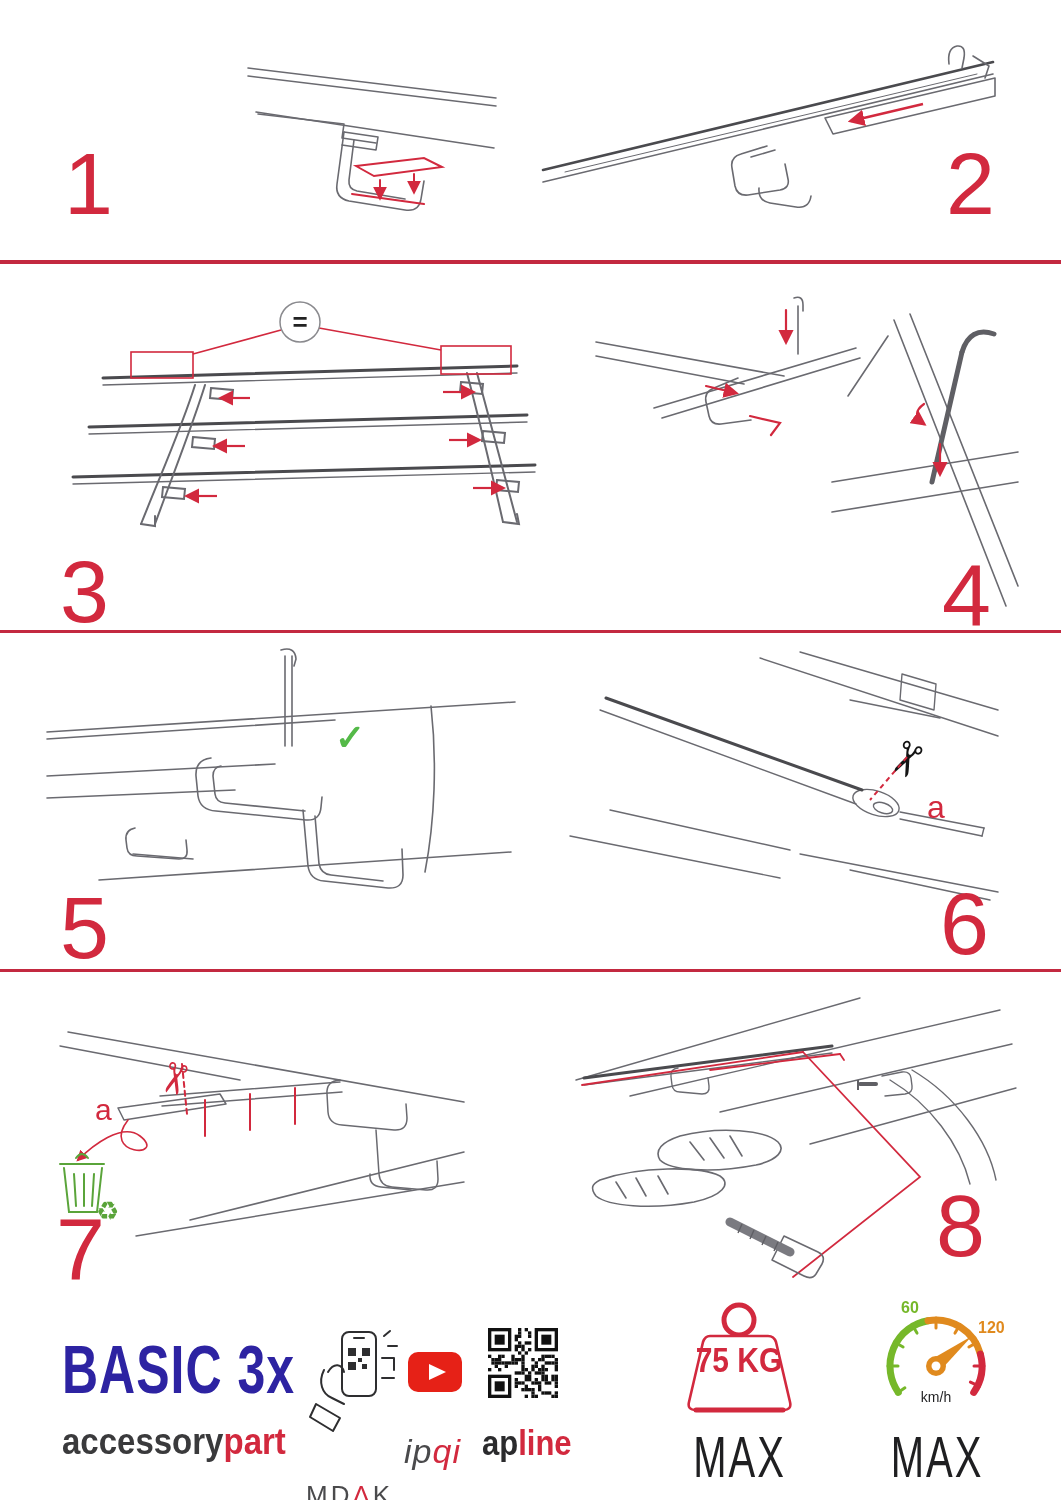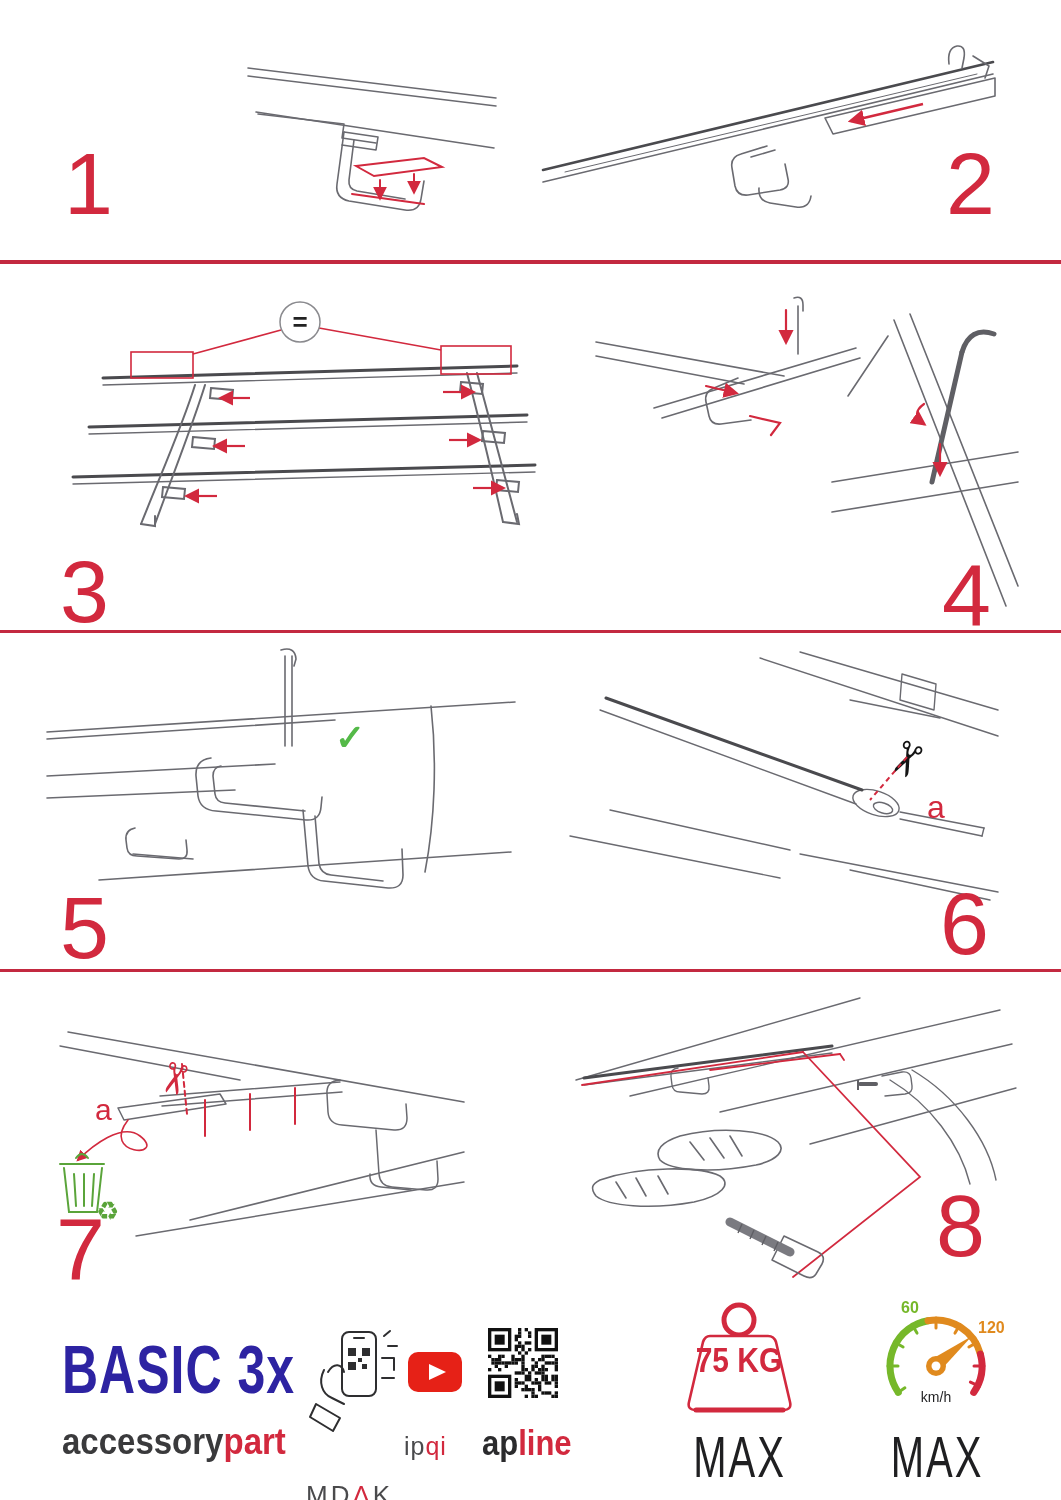--- a/index.html
+++ b/index.html
@@ -26,22 +26,22 @@
     transform:scaleY(1.12);transform-origin:0 0;letter-spacing:0;
   }
   .brand-black{color:#3a3a3c;}
   .brand-red{color:#d2293e;}
   .mdak{
     position:absolute;left:306px;top:1436px;font-size:26px;font-weight:400;
     letter-spacing:3px;color:#4a4a4c;margin-top:44px;
   }
   .mdak .accent{color:#d2293e;}
   .ipqi{
-    position:absolute;left:404px;top:1432px;font-size:25px;font-weight:400;
-    letter-spacing:1px;color:#4a4a4c;
+    position:absolute;left:404px;top:1432px;font-size:34px;font-weight:400;
+    letter-spacing:1px;color:#4a4a4c;font-style:italic;
   }
   .ipqi .red{color:#d2293e;}
   .apline{
     position:absolute;left:482px;top:1424px;font-size:31px;font-weight:700;
     transform:scaleY(1.12);transform-origin:0 0;color:#2b2b2d;
   }
   .apline .red{color:#d2293e;}
   .max-label{
     position:absolute;color:#1f1f21;font-size:40px;font-weight:400;
     letter-spacing:2px;text-align:center;

